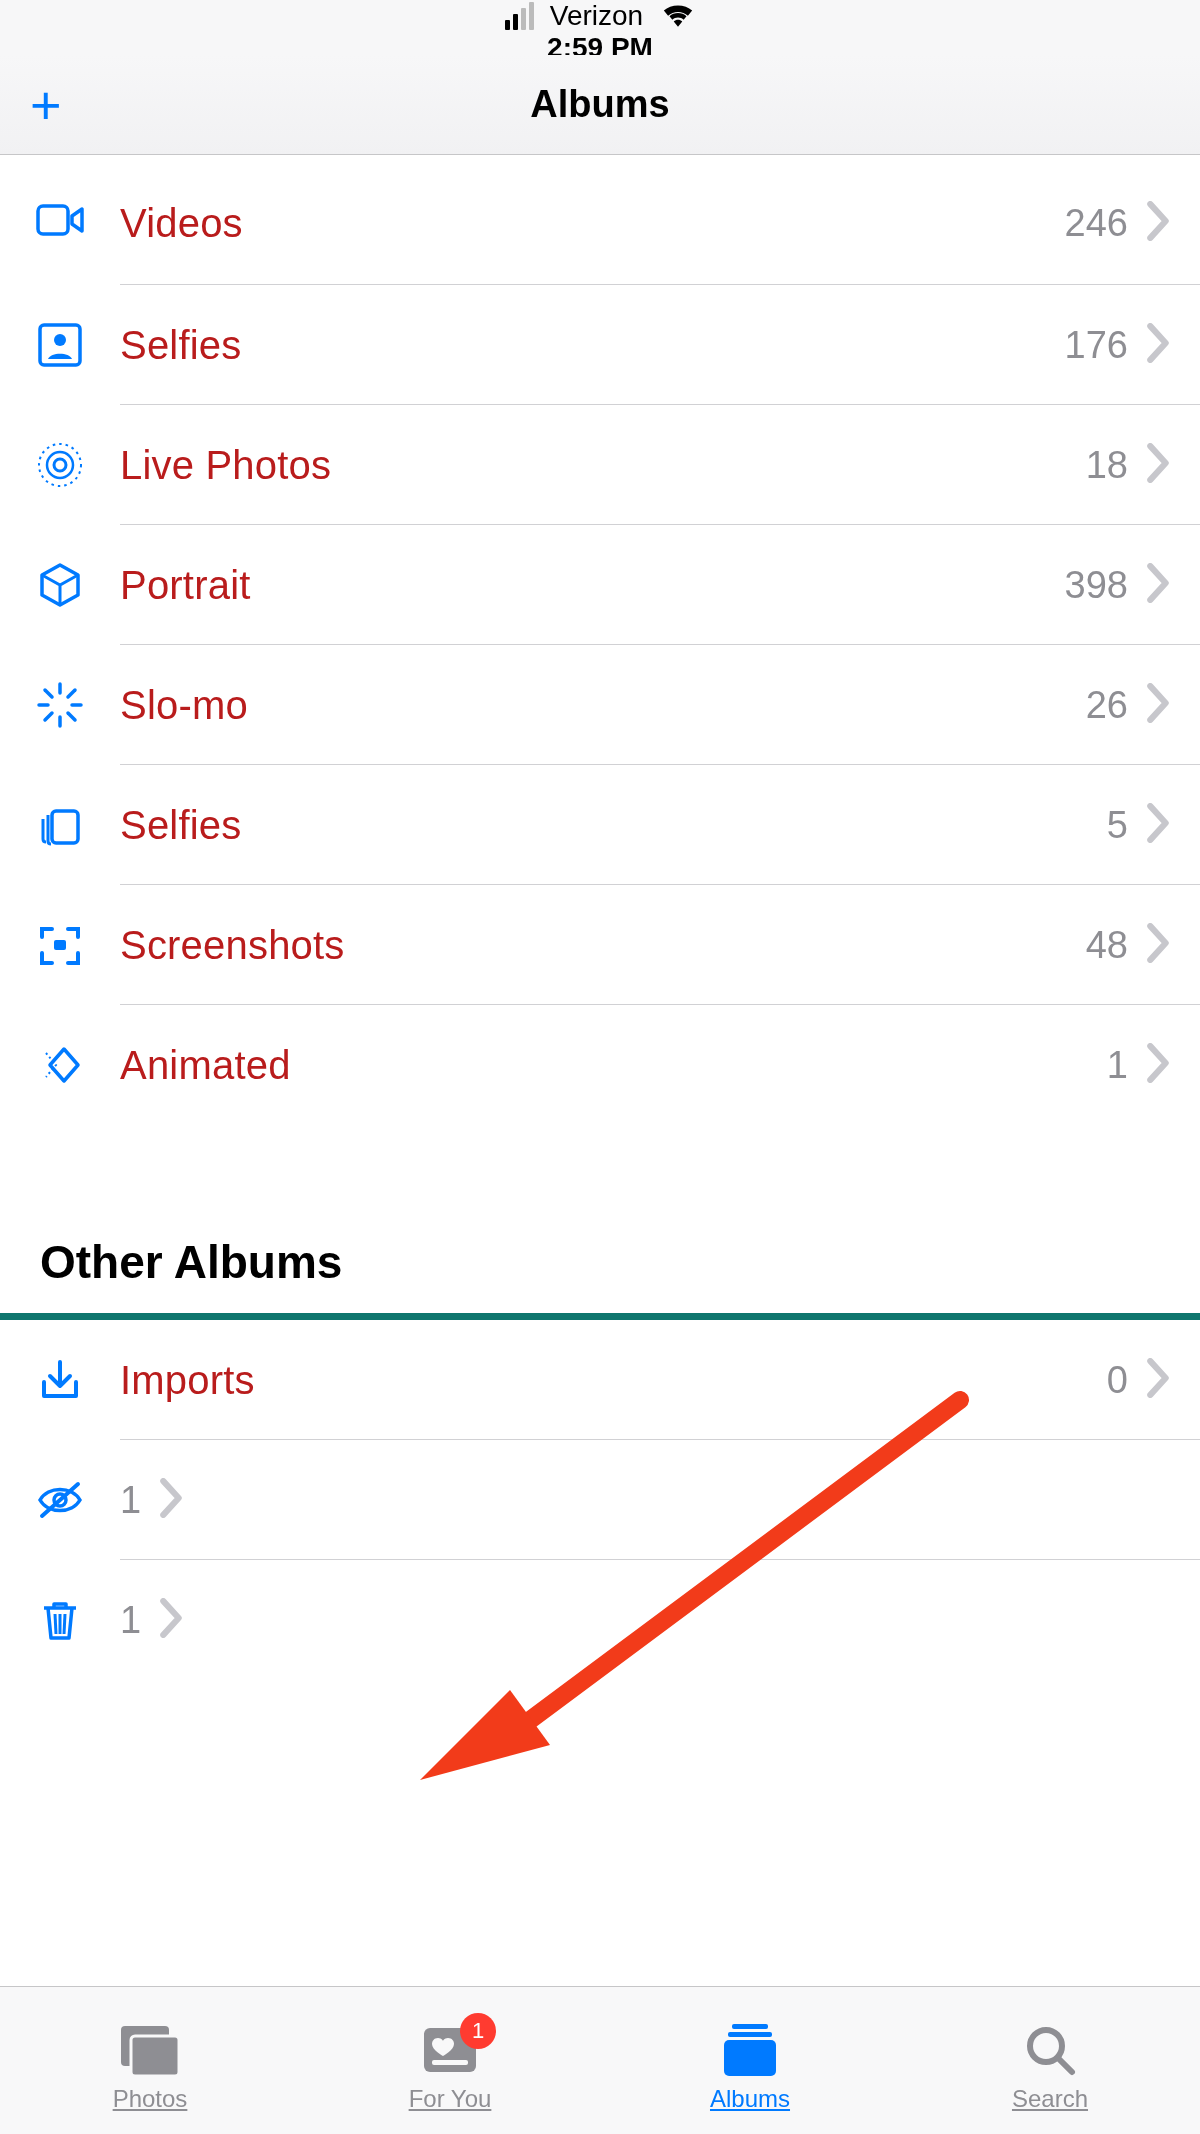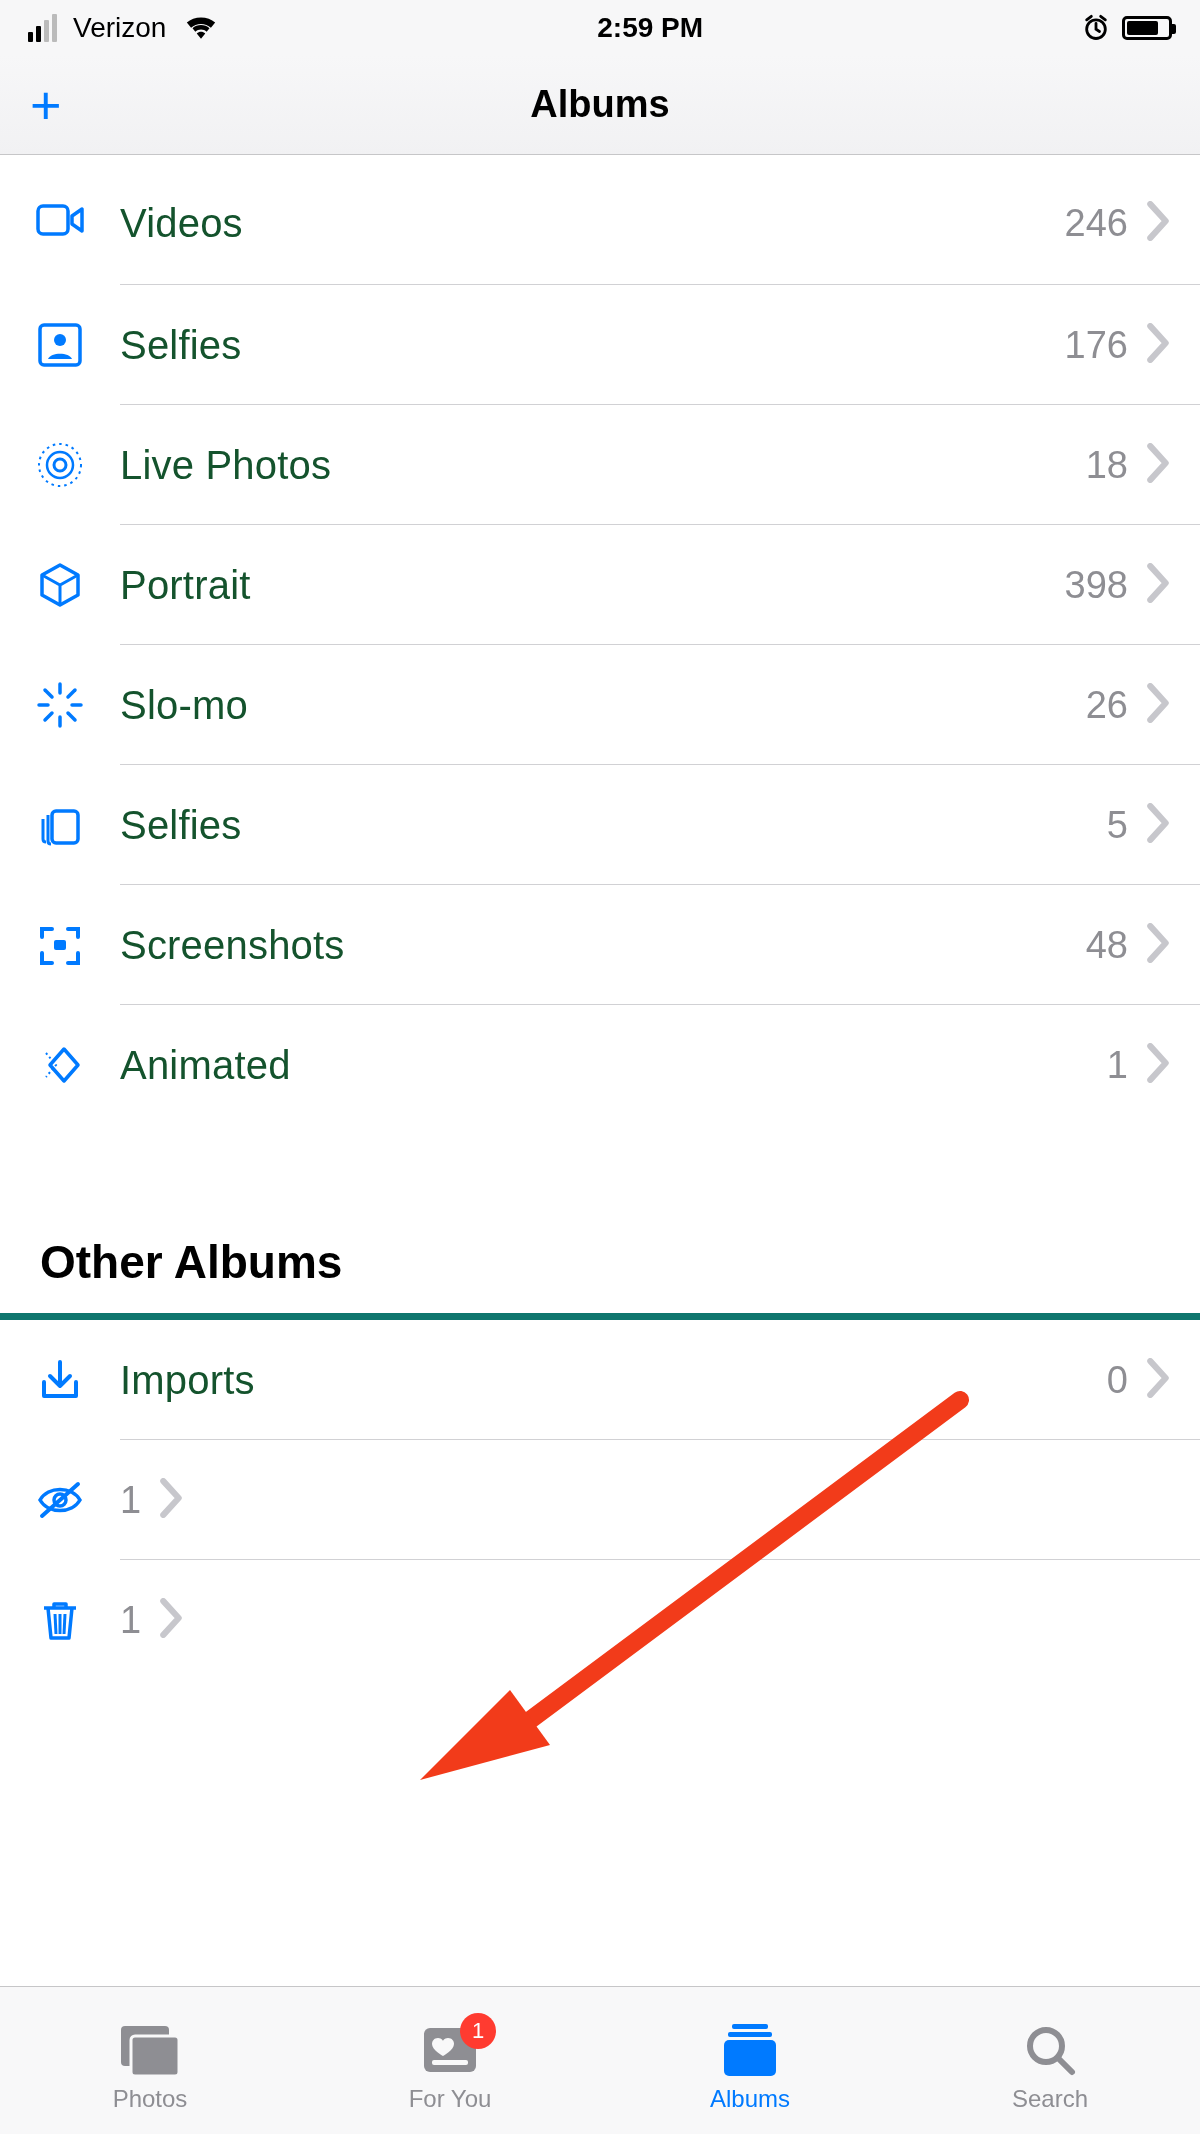--- a/index.html
+++ b/index.html
@@ -13,20 +13,21 @@
   }
 
   
   .status-bar {
     height: 55px;
     background: #f7f7f8;
     display: flex;
     align-items: center;
     justify-content: space-between;
     padding: 0 28px;
+    flex-direction: column;
   }
   .status-left { display: flex; align-items: center; gap: 10px; }
   .status-right { display: flex; align-items: center; gap: 12px; }
   .signal { display:flex; align-items:flex-end; gap:3px; height:28px;}
   .signal .bar { width:5px; background:#bbb; border-radius:1px;}
   .signal .b1{height:10px;background:#000;}
   .signal .b2{height:16px;background:#000;}
   .signal .b3{height:22px;background:#bbb;}
   .signal .b4{height:28px;background:#bbb;}
   .carrier { font-size:28px; color:#000; margin-left:6px;}
@@ -62,21 +63,21 @@
     position:relative;
   }
   .row .sep {
     position:absolute; left:120px; right:0; bottom:0; height:1px; background:#d1d1d4;
   }
   .row-icon {
     position:absolute; left:30px; top:50%; transform:translateY(-50%);
     width:60px; height:60px; display:flex; align-items:center; justify-content:center;
   }
   .row-icon svg { width:52px; height:52px; }
-  .row-label { font-size:40px; color:#14532d; letter-spacing:0.2px; flex:1;}
+  .row-label { font-size:40px; color:#b91c1c; letter-spacing:0.2px; flex:1;}
   .row-count { font-size:38px; color:#8e8e93; margin-right:18px;}
   .row-chevron { color:#c7c7cc; }
   .row-chevron svg{width:24px;height:40px;}
   .first-row { height:130px; padding-top:6px;}
 
   
   .section-header {
     padding: 110px 40px 24px 40px;
     font-size:46px; font-weight:800;
     border-bottom:7px solid #0f766e;
@@ -86,21 +87,21 @@
   .tab-bar {
     position:absolute; bottom:0; left:0; right:0;
     height:148px; background:#f8f8f9; border-top:1px solid #c6c6c8;
     display:flex;
   }
   .tab {
     flex:1; display:flex; flex-direction:column; align-items:center; justify-content:center;
     gap:6px; padding-top:12px;
   }
   .tab-icon { height:58px; display:flex; align-items:center; justify-content:center; position:relative;}
-  .tab-label{ font-size:24px; color:#8e8e93; }
+  .tab-label{ font-size:24px; color:#8e8e93;text-decoration:underline; }
   .tab.active .tab-label{ color:#007aff; }
   .badge {
     position:absolute; top:-8px; right:-16px; background:#ff3b30; color:#fff; font-size:22px;
     min-width:36px; height:36px; border-radius:18px; display:flex; align-items:center; justify-content:center;
     padding:0 6px; font-weight:500;
   }
 
   
   .arrow-annotation {
     position:absolute; left:420px; top:1380px; width:560px; height:420px; pointer-events:none;

